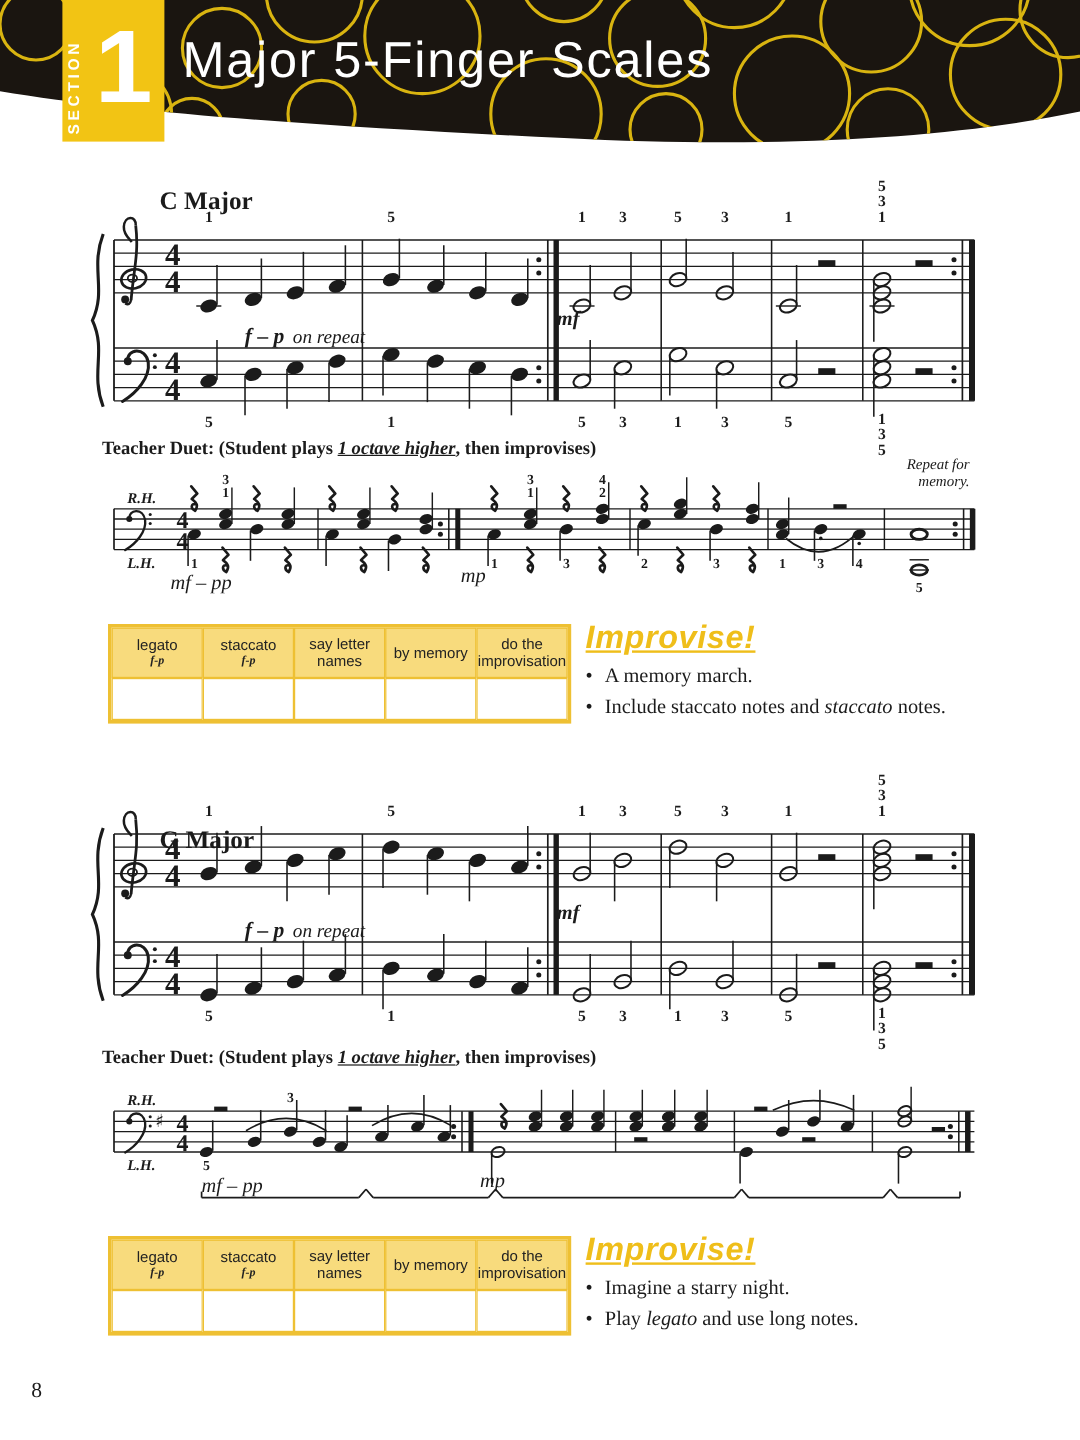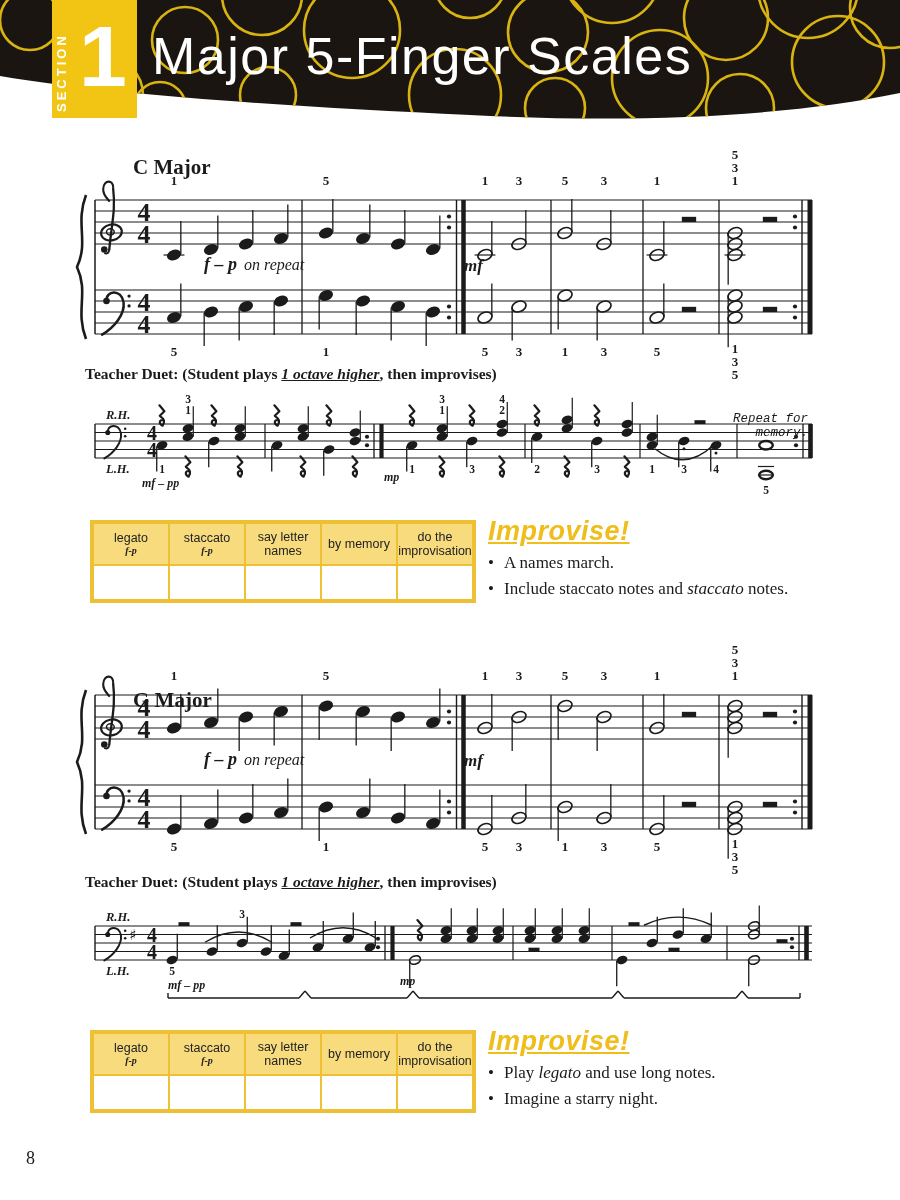--- a/index.html
+++ b/index.html
@@ -18,30 +18,30 @@
   .banner-svg{left:0;top:0;}
   .section-box{left:52px;top:0;width:85px;height:118px;background:var(--box);}
   .section-vert{position:absolute;left:2px;top:10px;height:102px;
        writing-mode:vertical-rl;transform:rotate(180deg);
        font-family:"Liberation Sans",sans-serif;font-weight:700;font-size:13px;
        letter-spacing:3px;color:#ffffff;}
   .section-num{position:absolute;left:20px;top:2px;width:62px;text-align:center;
        font-family:"Liberation Sans",sans-serif;font-weight:700;font-size:86px;
        line-height:108px;color:#ffffff;}
   .page-title{left:152px;top:26px;font-family:"Liberation Sans",sans-serif;
-       font-size:52px;letter-spacing:1.5px;color:#ffffff;font-weight:400;}
+       font-size:42px;letter-spacing:1.5px;color:#ffffff;font-weight:400;}
   .key-heading{font-weight:700;font-size:21px;}
-  .dynline{font-size:18px;}
+  .dynline{font-size:18px;margin-top:16px;}
   .dyn{font-family:"Liberation Serif",serif;font-weight:700;font-style:italic;}
   .onrep{font-style:italic;font-size:16px;margin-left:7px;}
   .mf{font-weight:700;font-style:italic;font-size:17px;}
   .duet-label{font-size:15.5px;font-weight:700;}
   .duet-label .it{font-style:italic;text-decoration:underline;}
   .hand-label{font-size:12.5px;font-weight:700;font-style:italic;}
-  .mfpp{font-weight:700;font-style:italic;font-size:12px;}
+  .mfpp{font-weight:400;font-style:italic;font-size:17px;}
   .repeat-note{width:110px;text-align:right;font-style:italic;font-size:12.5px;line-height:14px;}
   .ptable{display:grid;grid-template-columns:repeat(5,76px);border:3px solid var(--tb);background:#fff;}
   .pth{border:1.5px solid var(--tb);background:var(--thbg);height:40px;display:flex;
        flex-direction:column;align-items:center;justify-content:center;
        font-family:"Liberation Sans",sans-serif;font-size:12.5px;color:#222;line-height:1.12;}
   .ptd{border:1.5px solid var(--tb);background:#ffffff;height:33px;}
   .pdyn{font-family:"Liberation Serif",serif;font-style:italic;font-weight:700;font-size:10px;}
   .imp-heading{font-family:"Liberation Sans",sans-serif;font-weight:700;font-style:italic;
        font-size:27px;color:var(--imp);letter-spacing:0.5px;text-decoration:underline;}
   .bullet-line{font-size:17px;margin-bottom:6px;white-space:nowrap;}
@@ -605,21 +605,21 @@
   </div>
   <span class="abs mf" style="left:464px;top:256px;">mf</span>
 
   <div class="abs duet-label" style="left:85px;top:365px;">
     <span>Teacher Duet:</span><span> (Student plays </span><span class="it">1 octave higher</span><span>, then improvises)</span>
   </div>
   <span class="abs hand-label" style="left:106px;top:408px;">R.H.</span>
   <span class="abs hand-label" style="left:106px;top:462px;">L.H.</span>
   <span class="abs mfpp" style="left:142px;top:476px;">mf – pp</span>
   <span class="abs mfpp" style="left:384px;top:470px;">mp</span>
-  <div class="abs repeat-note" style="left:698px;top:412px;font-family:Liberation Mono, monospace;">
+  <div class="abs repeat-note" style="left:698px;top:380px;">
     <div>Repeat for</div>
     <div>memory.</div>
   </div>
 
   <div id="table-c" class="abs" style="left:90px;top:520px;">
       <div class="ptable">
         <div class="pth">
           <div>legato</div>
           <div class="pdyn">f-p</div>
         </div>
@@ -642,21 +642,21 @@
         <div class="ptd"></div>
         <div class="ptd"></div>
         <div class="ptd"></div>
         <div class="ptd"></div>
       </div>
     </div>
 
   <div class="abs" style="left:488px;top:516px;">
     <div class="imp-heading">Improvise!</div>
     <div style="margin-top:6px;">
-      <div class="bullet-line"><span class="bullet-dot">•</span><span>A names march.</span></div>
+      <div class="bullet-line"><span class="bullet-dot">•</span><span>A memory march.</span></div>
       <div class="bullet-line"><span class="bullet-dot">•</span><span>Include staccato notes and </span><span class="it">staccato</span><span> notes.</span></div>
     </div>
   </div>
 
   <span class="abs key-heading" style="left:133px;top:688px;">G Major</span>
   <div class="abs dynline" style="left:204px;top:749px;">
     <span class="dyn">f – p</span><span class="onrep">on repeat</span>
   </div>
   <span class="abs mf" style="left:464px;top:751px;">mf</span>
 
@@ -693,19 +693,19 @@
         <div class="ptd"></div>
         <div class="ptd"></div>
         <div class="ptd"></div>
         <div class="ptd"></div>
       </div>
     </div>
 
   <div class="abs" style="left:488px;top:1026px;">
     <div class="imp-heading">Improvise!</div>
     <div style="margin-top:6px;">
+      <div class="bullet-line"><span class="bullet-dot">•</span><span>Imagine a starry night.</span></div>
       <div class="bullet-line"><span class="bullet-dot">•</span><span>Play </span><span class="it">legato</span><span> and use long notes.</span></div>
-      <div class="bullet-line"><span class="bullet-dot">•</span><span>Imagine a starry night.</span></div>
     </div>
   </div>
 
   <span class="abs page-num" style="left:26px;top:1148px;">8</span>
 </div>
 
 </body></html>

